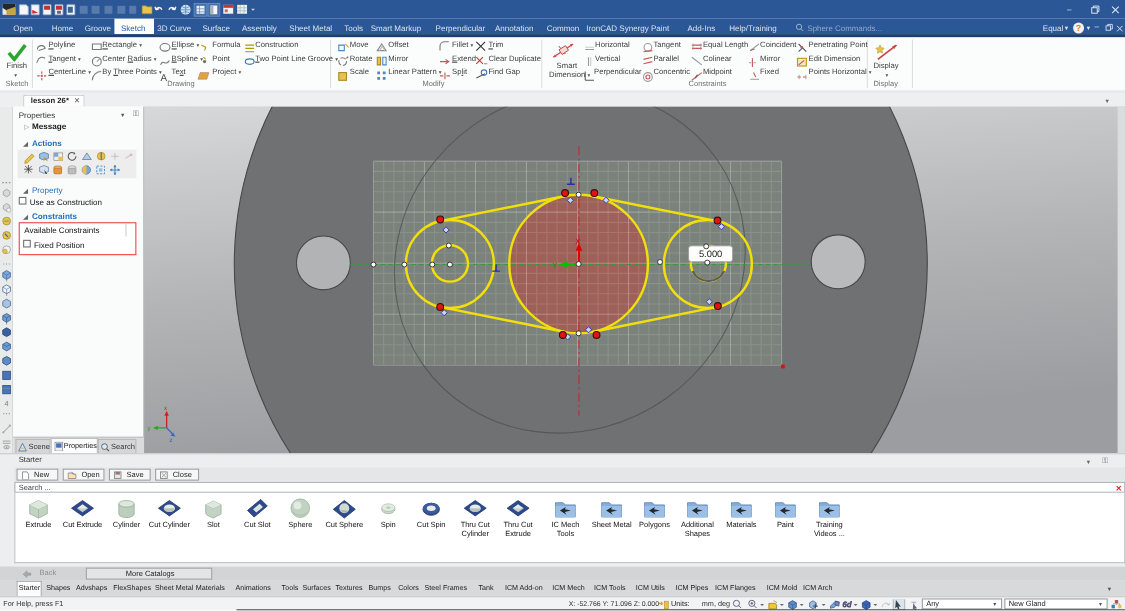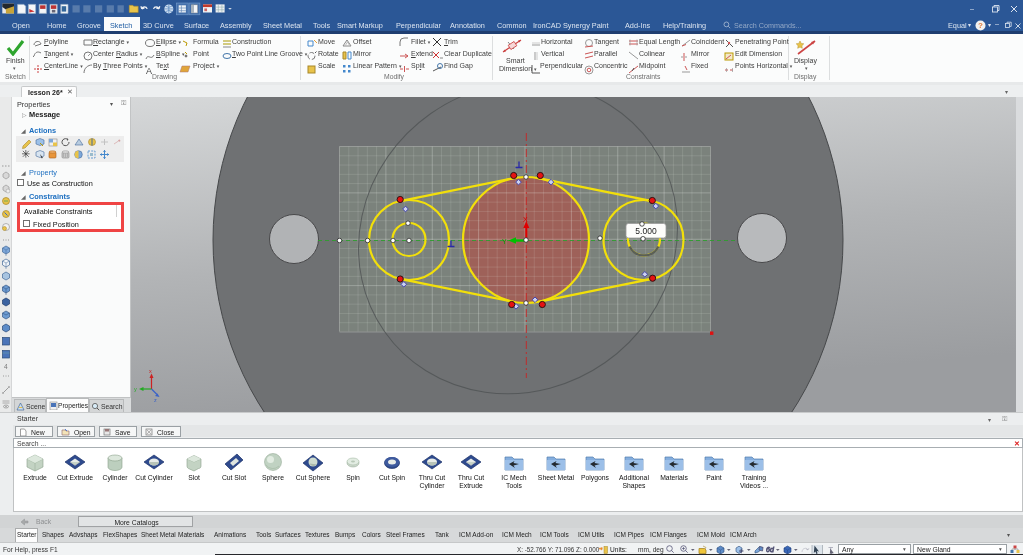--- a/index.html
+++ b/index.html
@@ -92,21 +92,21 @@
   <div class="abs tt" style="left:396px;top:4px;">Perpendicular</div>
   <div class="abs tt" style="left:450px;top:4px;">Annotation</div>
   <div class="abs tt" style="left:497px;top:4px;">Common</div>
   <div class="abs tt" style="left:533px;top:4px;">IronCAD Synergy Paint</div>
   <div class="abs tt" style="left:625px;top:4px;">Add-Ins</div>
   <div class="abs tt" style="left:663px;top:4px;">Help/Training</div>
   <svg class="abs" style="left:723px;top:4px" width="8" height="8">
       <circle cx="3.4" cy="3.4" r="2.4" fill="none" stroke="#9fb3cf" stroke-width="0.9"></circle>
       <path d="M5.2 5.2l2 2" stroke="#9fb3cf" stroke-width="0.9"></path>
     </svg>
-  <div class="abs" style="left:734px;top:4px;color:#93a8c6;font-size:7.2px;">Search Commands...</div>
+  <div class="abs" style="left:734px;top:4px;color:#93a8c6;font-size:7.2px;">Sphere Commands...</div>
   <div class="abs tt" style="left:948px;top:4px;">Equal</div>
   <div class="abs tt" style="left:968px;top:4px;font-size:6px;">▾</div>
   <svg class="abs" style="left:975px;top:2.5px" width="11" height="11">
       <circle cx="5.5" cy="5.5" r="5" fill="#f2f2f0"></circle>
       <text x="5.5" y="8.3" text-anchor="middle" font-size="8" font-weight="bold" fill="#e07b39" font-family="Liberation Sans">?</text>
     </svg>
   <div class="abs tt" style="left:988px;top:4px;font-size:6px;">▾</div>
   <div class="abs tt" style="left:995px;top:2px;">–</div>
   <svg class="abs" style="left:1004px;top:4px" width="8" height="8">
       <rect x="1.5" y="2.5" width="4" height="4" fill="none" stroke="#dbe4f0" stroke-width="0.8"></rect>
@@ -450,21 +450,21 @@
           </g>
       </g>
     </svg>
   </div>
   <div class="abs" style="left:9px;top:72px;font-size:6px;color:#666;">◢</div>
   <div class="abs" style="left:17px;top:71px;font-size:7.4px;font-weight:normal;color:#1d6fc0;">Property</div>
   <div class="abs" style="left:5px;top:81.5px;width:7px;height:7px;border:1px solid #707070;background:#fff;"></div>
   <div class="abs" style="left:15px;top:81.5px;font-size:7.3px;color:#111;">Use as Construction</div>
   <div class="abs" style="left:9px;top:96px;font-size:6px;color:#666;">◢</div>
   <div class="abs" style="left:17px;top:95px;font-size:7.4px;font-weight:bold;color:#1d6fc0;">Constraints</div>
-  <div class="abs" style="left:5px;top:105px;width:107px;height:30px;background:#fff;border:3px solid #ef4444;">
+  <div class="abs" style="left:5px;top:105px;width:107px;height:30px;background:#fff;border:1px solid #ef4444;">
     <div class="abs" style="left:4px;top:2px;font-size:7.3px;color:#111;">Available Constraints</div>
     <div class="abs" style="left:96px;top:0;width:1px;height:12px;background:#d0d0d0;"></div>
     <div class="abs" style="left:3px;top:15px;width:7px;height:7px;border:1px solid #707070;background:#fff;"></div>
     <div class="abs" style="left:13px;top:15px;font-size:7.3px;color:#111;">Fixed Position</div>
   </div>
 
   <div class="abs" style="left:0;top:300px;width:119px;height:15px;background:#d9dbdc;border-top:1px solid #c0c2c3;">
     <div class="abs" style="left:2px;top:1px;width:32px;height:14px;background:#d4d6d7;border:1px solid #b8babb;">
       <svg class="abs" style="left:1px;top:2px" width="9" height="9">
           <path d="M4.5 1L8 8H1z" fill="#cfe0f0" stroke="#456a9a" stroke-width="0.7"></path>

